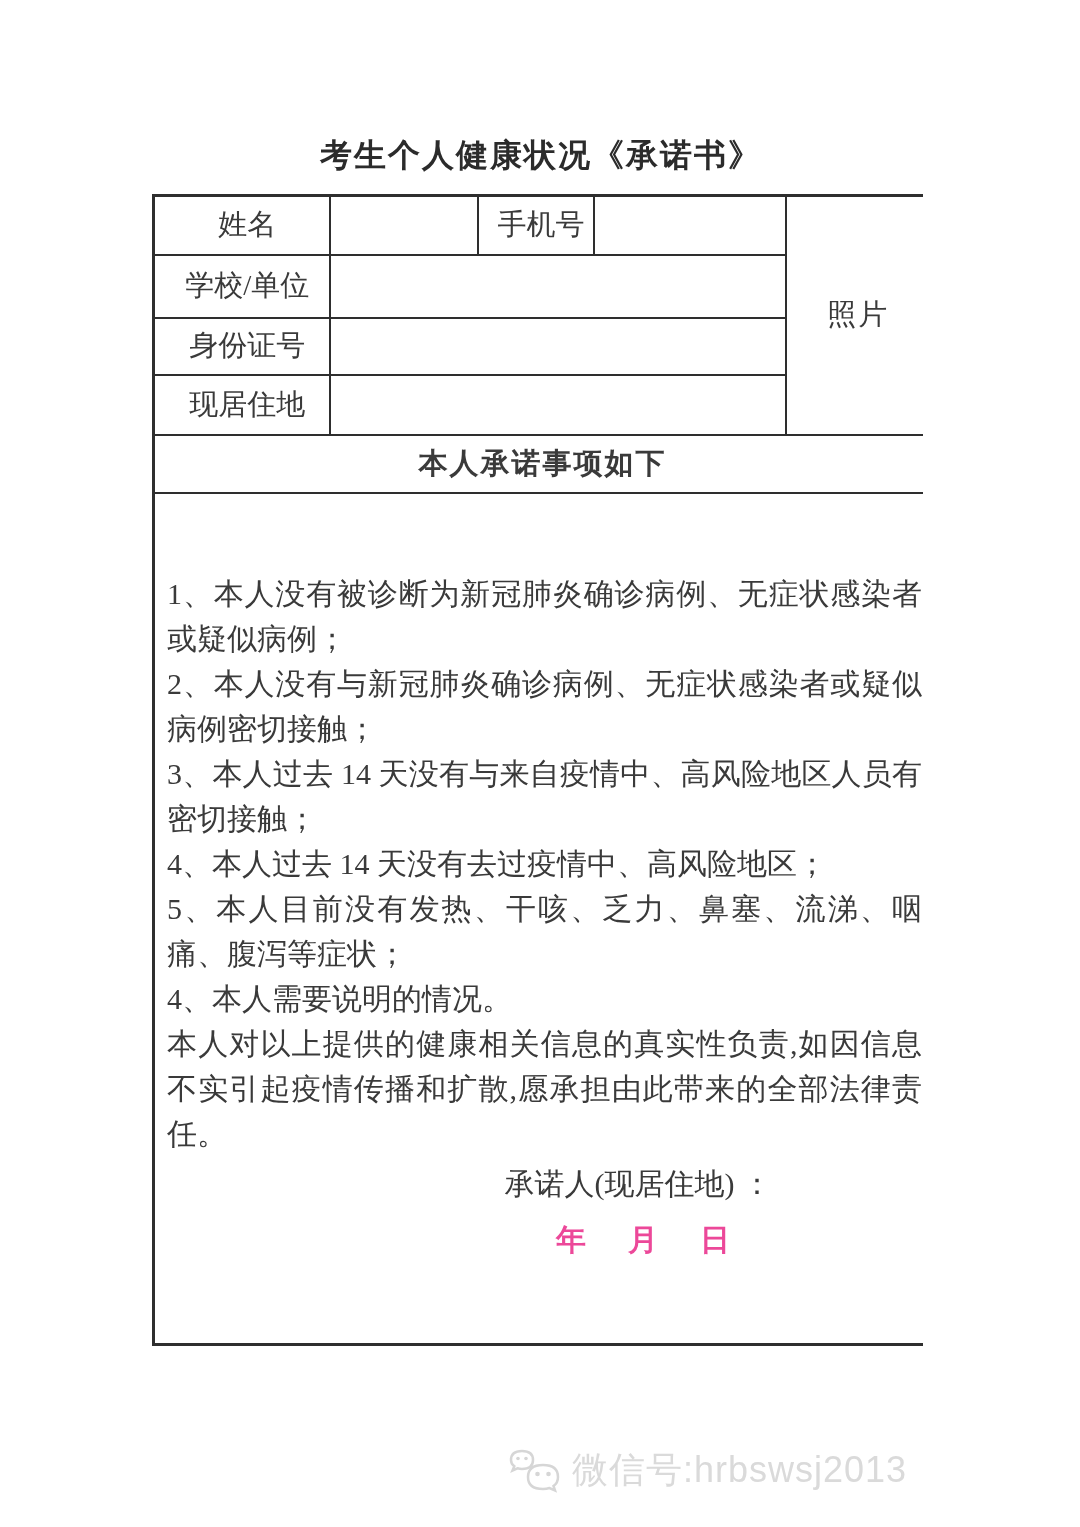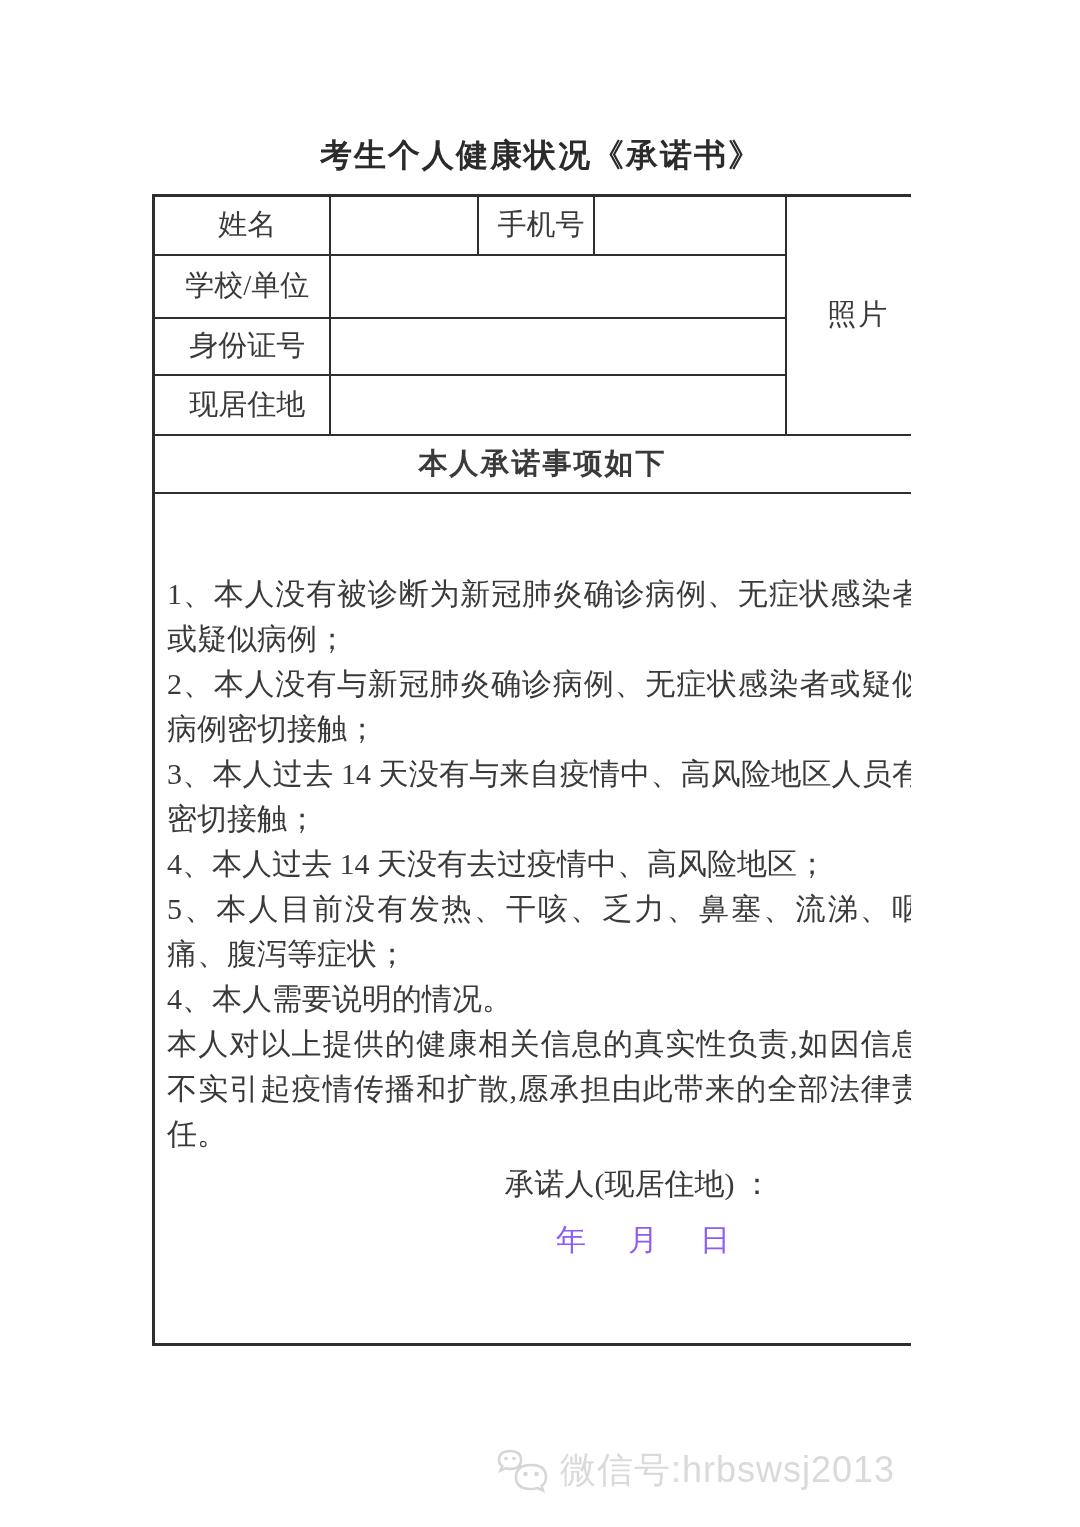--- a/index.html
+++ b/index.html
@@ -2,21 +2,21 @@
 <html lang="zh"><head>
 <meta charset="utf-8">
 <style>
   html, body { margin: 0; padding: 0; }
   body {
     width: 1080px; height: 1527px;
     background: #ffffff;
     font-family: "Liberation Serif", "DejaVu Serif", serif;
     color: #333333;
   }
-  .page { position: relative; width: 911px; height: 1527px; overflow: hidden; }
+  .page { position: relative; width: 911px; height: 1527px; overflow: hidden; padding-left: 12px; }
 
   .sheet { position: absolute; left: 152px; top: 134px; width: 778px; }
 
   .doc-title {
     margin: 0 0 16px 0;
     text-align: center;
     font-size: 32px;
     font-weight: bold;
     letter-spacing: 2px;
     color: #2b2b2b;
@@ -68,21 +68,22 @@
     text-align: right;
     padding-right: 150px;
     color: #3a3a3a;
   }
   .date-line {
     font-size: 30px;
     line-height: 56.5px;
     text-align: right;
     padding-right: 186px;
     letter-spacing: 6px;
-    color: #8b5cf6;
+    color: #ec4899;
+    font-weight: bold;
   }
 
   .watermark {
     position: absolute;
     right: 16px;
     top: 1446px;
     display: flex;
     align-items: center;
     gap: 8px;
   }

